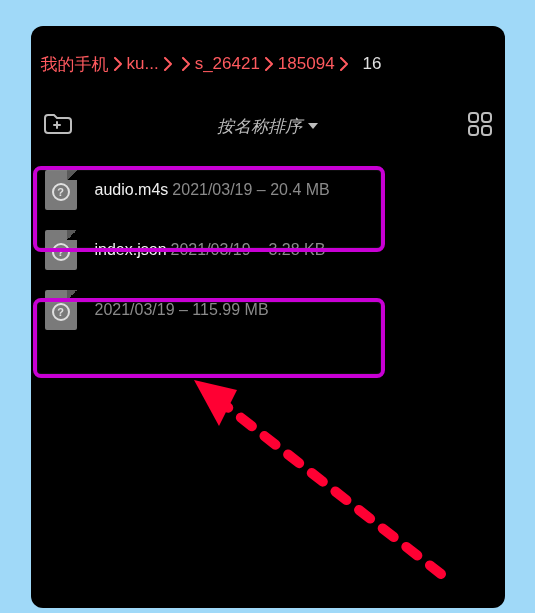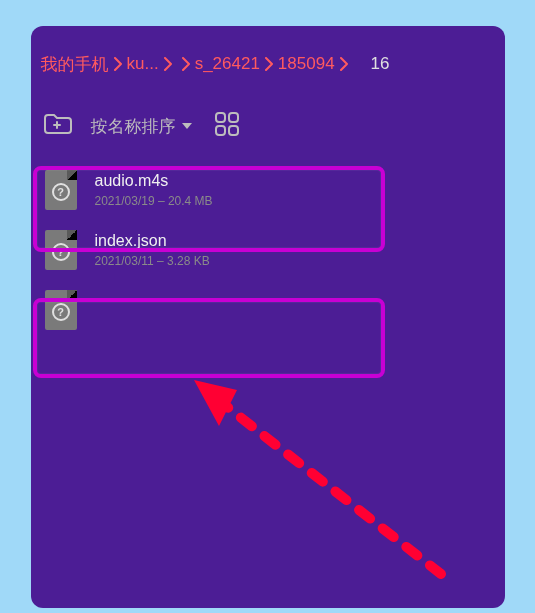--- a/index.html
+++ b/index.html
@@ -9,21 +9,21 @@
     height: 613px;
     background: #a0d9f8;
     font-family: -apple-system, "Helvetica Neue", Arial, sans-serif;
     overflow: hidden;
   }
   .frame {
     position: relative;
     margin: 26px auto 0 auto;
     width: 474px;
     height: 582px;
-    background: #4c1d95;
+    background: #000000;
     border-radius: 12px;
     box-sizing: border-box;
     overflow: hidden;
   }
   
   .breadcrumbs {
     display: flex;
     align-items: center;
     padding: 14px 10px 0 10px;
     height: 48px;
@@ -35,28 +35,30 @@
     text-decoration: none;
   }
   .chevron {
     color: #ff5a5f;
     margin: 0 4px;
     display: inline-flex;
   }
   .chevron svg { width: 10px; height: 14px; }
   .crumb.current {
     color: #e0e0e0;
-    margin-left: 18px;
+    margin-left: 10px;
   }
   
   .toolbar {
     display: flex;
     align-items: center;
+    justify-content: space-between;
     padding: 14px 12px 10px 12px;
     height: 48px;
+    font-style: italic;
   }
   .tb-left, .tb-right { width: 48px; display:flex; }
   .tb-left { justify-content:flex-start; }
   .tb-right { justify-content:flex-end; }
   .sort-btn {
     color: #bdbdbd;
     font-size: 17px;
     display: flex;
     align-items: center;
     gap: 6px;
@@ -101,30 +103,30 @@
     width:14px; height:14px;
     border:2px solid #e0e0e0;
     border-radius:50%;
     display:flex; align-items:center; justify-content:center;
     color:#e0e0e0;
     font-size:11px;
     font-weight:bold;
   }
   .file-info {
     display: flex;
-    flex-direction: column;
+    flex-direction: row;
     gap: 4px;
   }
   .file-name {
     color: #f0f0f0;
     font-size: 16px;
   }
   .file-meta {
     color: #8a8a8a;
-    font-size: 12px;
+    font-size: 16px;
   }
   
   .hlbox {
     position: absolute;
     border: 4px solid #c800d4;
     border-radius: 8px;
     box-shadow: 0 0 0 1px rgba(255,255,255,0.05) inset;
     pointer-events: none;
   }
   .hl1 { left: 2px; top: 140px; width: 344px; height: 78px; }
@@ -211,29 +213,30 @@
         <span class="file-meta">2021/03/19 – 20.4 MB</span>
       </div>
     </div>
 
     <div class="file-row">
       <div class="file-icon">
         <span class="q">?</span>
       </div>
       <div class="file-info">
         <span class="file-name">index.json</span>
-        <span class="file-meta">2021/03/11 – 3.28 KB</span>
+        <span class="file-meta">2021/03/19 – 3.28 KB</span>
       </div>
     </div>
 
     <div class="file-row">
       <div class="file-icon">
         <span class="q">?</span>
       </div>
       <div class="file-info">
+        <span class="file-meta">2021/03/19 – 115.99 MB</span>
       </div>
     </div>
 
   </div>
 
   <div class="hlbox hl1"></div>
   <div class="hlbox hl2"></div>
 
   <svg class="arrow-svg" viewBox="0 0 474 582">
     <defs></defs>

